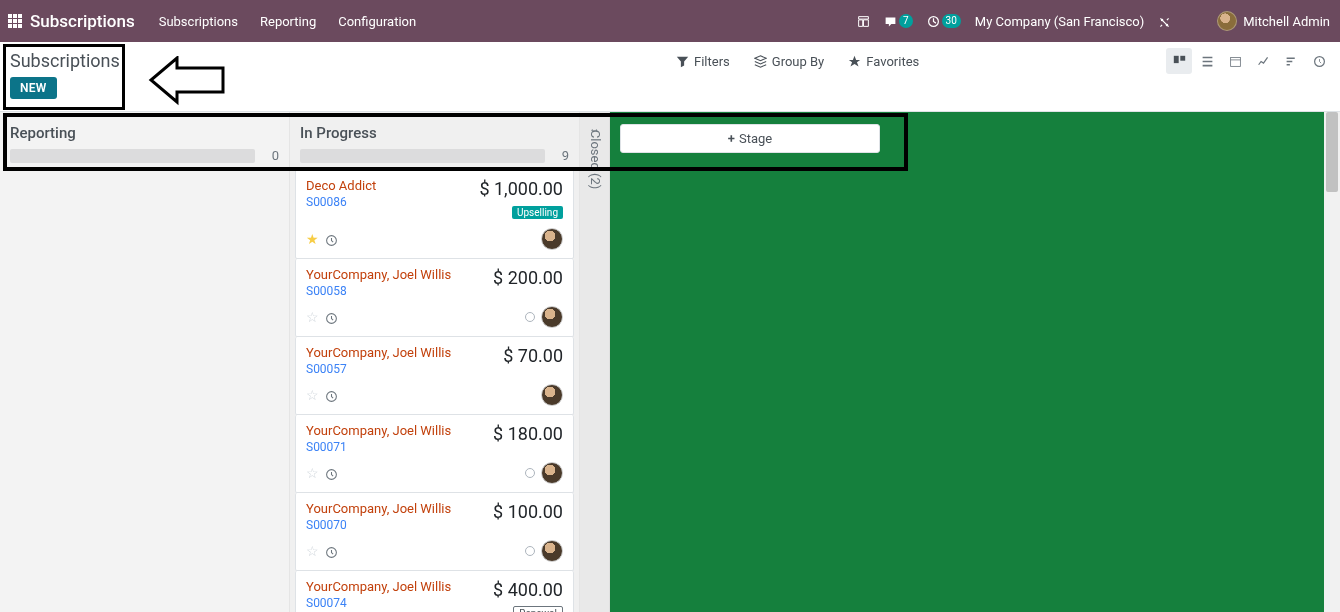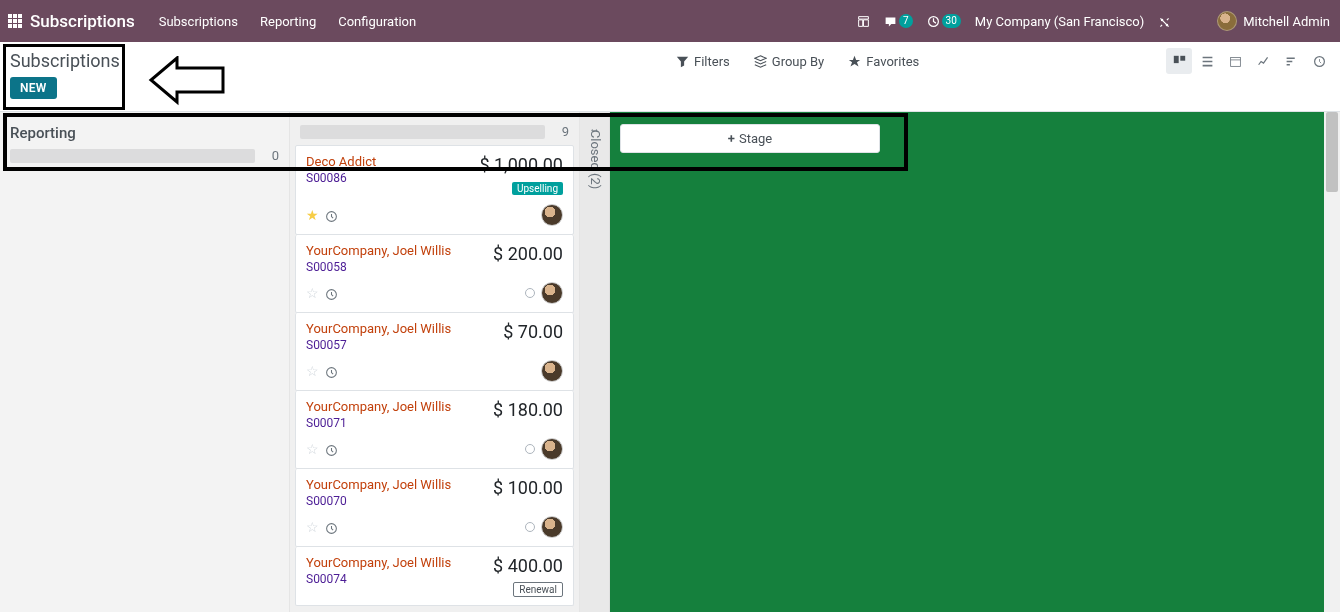--- a/index.html
+++ b/index.html
@@ -51,21 +51,21 @@
 .kanban-progress { display: flex; align-items: center; gap: 6px; }
 .kanban-progress .bar { flex: 1; height: 14px; background: #dcdcdd; border-radius: 2px; }
 .kanban-progress .count { font-size: 13px; color: #6c757d; min-width: 18px; text-align: right; }
 
 .kanban-records { padding: 0 5px; }
 .kanban-card { background: #fff; border: 1px solid #dee2e6; border-radius: 2px; padding: 8px 10px; margin-bottom: 0; border-top: none; }
 .kanban-card:first-child { border-top: 1px solid #dee2e6; }
 .kanban-card .row1 { display: flex; justify-content: space-between; align-items: flex-start; }
 .kanban-card .title { font-size: 13px; color: #c2410c; }
 .kanban-card .amount { font-size: 18px; color: #212529; }
-.kanban-card .sub { font-size: 12px; color: #4c1d95; margin-top: 2px; }
+.kanban-card .sub { font-size: 12px; color: #3b82f6; margin-top: 2px; }
 .kanban-card .tag { display: inline-block; font-size: 10px; padding: 1px 5px; border-radius: 2px; }
 .kanban-card .tag.upselling { background: #00a09d; color: #fff; }
 .kanban-card .tag.renewal { border: 1px solid #6c757d; color: #495057; background: #fff; }
 .kanban-card .footer { display: flex; justify-content: space-between; align-items: center; margin-top: 8px; }
 .kanban-card .footer-left { display: flex; align-items: center; gap: 6px; }
 .kanban-card .footer-right { display: flex; align-items: center; gap: 6px; }
 .star { color: #ced4da; font-size: 14px; cursor: pointer; }
 .star.on { color: #f7cd46; }
 .activity { color: #6c757d; font-size: 13px; cursor: pointer; }
 .dot { width: 10px; height: 10px; border-radius: 50%; border: 1.5px solid #adb5bd; display:inline-block; }
@@ -223,20 +223,21 @@
         <div class="kanban-col-title">Reporting</div>
         <div class="kanban-progress">
           <div class="bar"></div>
           <div class="count">0</div>
         </div>
       </div>
     </div>
 
     <div class="kanban-col">
       <div class="kanban-col-header">
+        <div class="kanban-col-title">In Progress</div>
         <div class="kanban-progress">
           <div class="bar"></div>
           <div class="count">9</div>
         </div>
       </div>
       <div class="kanban-records" id="cards-container">
           <div class="kanban-card">
     <div class="row1">
       <div>
         <div class="title">Deco Addict</div>

